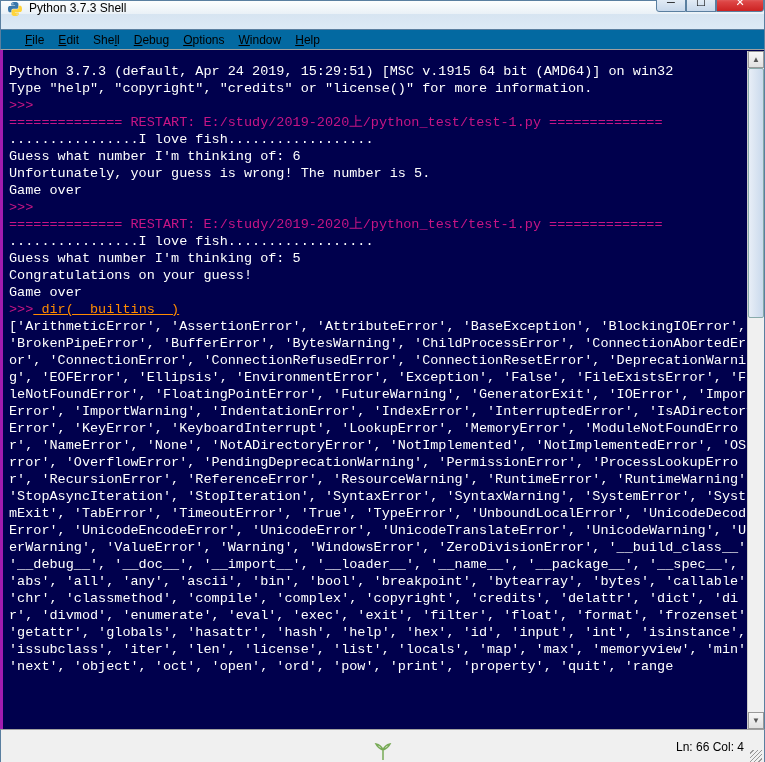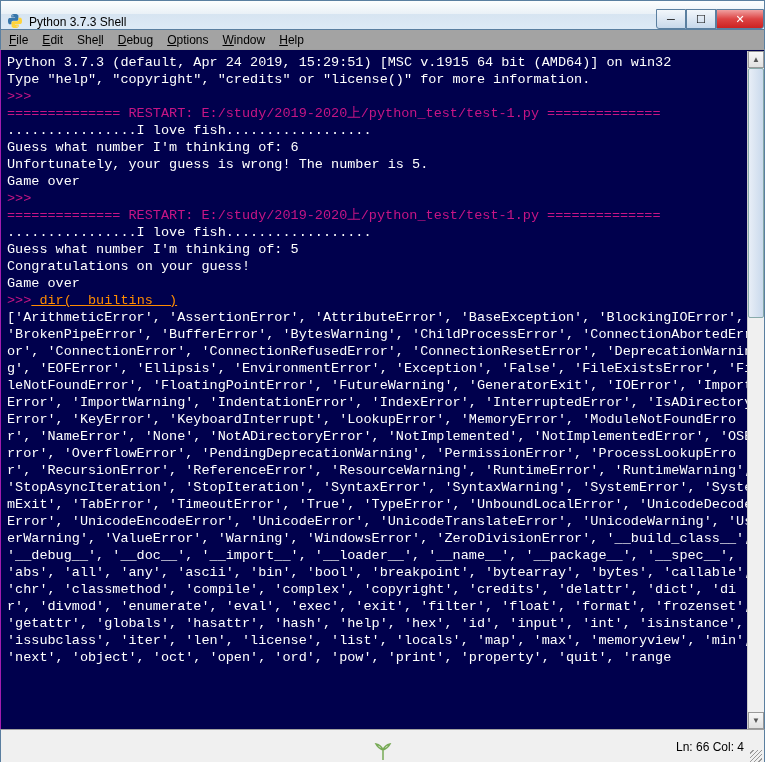--- a/index.html
+++ b/index.html
@@ -1,28 +1,28 @@
 <!DOCTYPE html>
 <html><head>
 <meta charset="utf-8">
 <style>
 * { margin:0; padding:0; box-sizing:border-box; }
 body { font-family:"Segoe UI",Tahoma,sans-serif; font-size:12px; background:#fff; width:765px; height:762px; overflow:hidden; position:relative; }
-.titlebar { height:30px; background:linear-gradient(to bottom,#fdfefe 0%,#eaf1f7 45%,#d6e4f1 46%,#ddeaf6 100%); border:1px solid #5a7fa0; display:flex; align-items:flex-end; padding-left:6px; }
+.titlebar { height:30px; background:linear-gradient(to bottom,#fdfefe 0%,#eaf1f7 45%,#d6e4f1 46%,#ddeaf6 100%); border:1px solid #5a7fa0; display:flex; align-items:flex-start; padding-left:6px; }
 .titlebar .icon { width:16px; height:16px; margin-right:6px; display:inline-block; }
 .titlebar .title { flex:1; color:#000; font-size:12px; }
 .win-btns { display:flex; height:20px; margin-top:-9px; margin-right:0; }
 .win-btn { width:30px; height:20px; border:1px solid #5a7fa0; display:flex; align-items:center; justify-content:center; font-size:11px; font-family:Arial; }
 .btn-min { background:linear-gradient(#f3f7fb,#c7d8eb); border-radius:0 0 0 3px; }
 .btn-max { background:linear-gradient(#f3f7fb,#c7d8eb); }
 .btn-close { width:48px; background:linear-gradient(#f0a0a0,#d44,#c22); color:#fff; border-radius:0 0 3px 0; }
-.menubar { height:20px; background:#a3a3a3; border-left:1px solid #5a7fa0; border-right:1px solid #5a7fa0; border-bottom:1px solid #a0a0a0; display:flex; align-items:center; padding-left:8px; }
+.menubar { height:20px; background:#0369a1; border-left:1px solid #5a7fa0; border-right:1px solid #5a7fa0; border-bottom:1px solid #a0a0a0; display:flex; align-items:center; padding-left:24px; }
 .menu-item { margin-right:14px; color:#000; cursor:default; }
 .menu-item u { text-decoration:underline; }
-.console { background:#00004d; color:#fff; font-family:"Courier New",monospace; font-size:13.5px; line-height:17px; padding:4px 6px; height:679px; overflow:hidden; white-space:pre-wrap; word-break:break-all; border-left:1px solid #a21caf; border-right:1px solid #5a7fa0; position:relative; }
+.console { background:#00004d; color:#fff; font-family:"Courier New",monospace; font-size:13.5px; line-height:17px; padding:13px 6px; height:679px; overflow:hidden; white-space:pre-wrap; word-break:break-all; border-left:3px solid #a21caf; border-right:1px solid #5a7fa0; position:relative; }
 .scrollbar { position:absolute; right:1px; top:51px; width:17px; height:678px; background:#f0f0f0; border-left:1px solid #ccc; }
 .sb-btn { height:17px; background:linear-gradient(#f7f7f7,#e1e1e1); border:1px solid #999; display:flex; align-items:center; justify-content:center; font-size:8px; color:#555; }
 .sb-thumb { position:absolute; top:17px; left:0; right:0; height:250px; background:linear-gradient(to right,#e8eef7,#c9d9ec); border:1px solid #8aa; border-radius:2px; }
 .ln { display:block; }
 .prompt { color:#c71585; }
 .input { color:#ff8c00;text-decoration:underline; }
 .statusbar { height:36px; background:#f0f0f0; border:1px solid #5a7fa0; border-top:1px solid #a0a0a0; display:flex; align-items:center; justify-content:flex-end; padding-right:20px; position:relative; }
 .grip { position:absolute; right:2px; bottom:2px; width:12px; height:12px; background:repeating-linear-gradient(135deg,transparent 0 2px,#999 2px 3px); }
 .sprout { position:absolute; left:50%; bottom:4px; width:22px; height:18px; transform:translateX(-50%); }
 </style>

